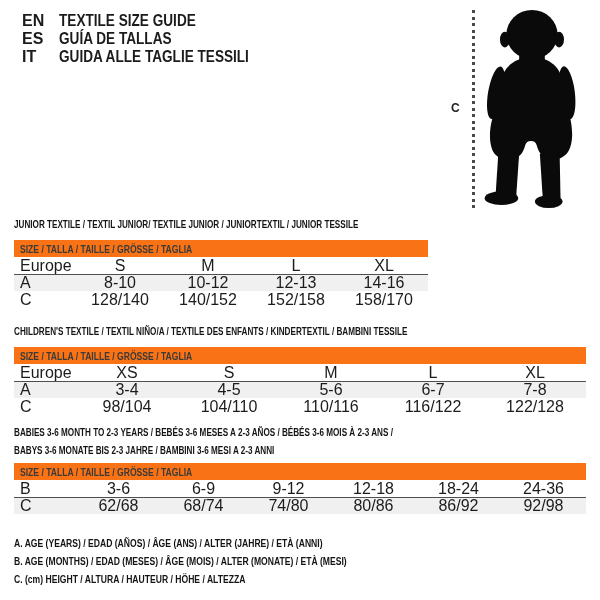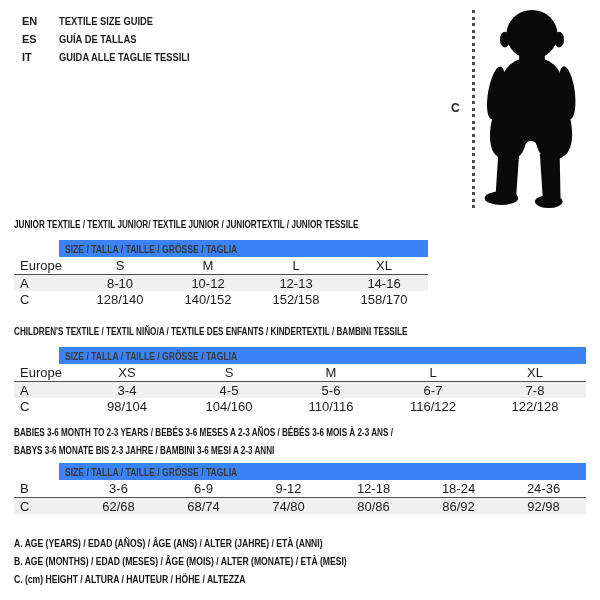--- a/index.html
+++ b/index.html
@@ -2,39 +2,39 @@
 <html><head>
 <meta charset="utf-8">
 <style>
   html,body{margin:0;padding:0;background:#fff;}
   .canvas{
     position:relative;width:600px;height:600px;background:#ffffff;
     font-family:"Liberation Sans",sans-serif;color:#1b1b1b;overflow:hidden;
   }
   
   .langs{position:absolute;left:22px;top:12px;}
-  .lang-row{display:flex;height:18px;align-items:center;font-weight:700;font-size:11px;}
+  .lang-row{display:flex;height:18px;align-items:center;font-weight:700;font-size:16px;}
   .lang-code{width:37px;flex:0 0 37px;}
   .lang-label{display:inline-block;transform:scaleX(.85);transform-origin:0 50%;white-space:nowrap;}
   
   .dash-line{position:absolute;left:472px;top:10px;width:2.5px;height:202px;
     background:repeating-linear-gradient(to bottom,#4a4a4a 0 3px,transparent 3px 6.5px);}
   .c-label{position:absolute;left:451px;top:101px;font-size:12px;font-weight:700;color:#222;}
   .baby{position:absolute;left:483px;top:8px;width:95px;height:202px;}
   .baby *{fill:#0a0a0a;}
   
   .sec-title{position:absolute;left:14px;font-size:11px;font-weight:700;line-height:18px;
     white-space:nowrap;transform:scaleX(.74);transform-origin:0 0;color:#141414;}
   
   .table{position:absolute;left:14px;}
-  .t-header{height:17px;background:#3b82f6;display:flex;align-items:center;
-    padding-left:6px;box-sizing:border-box;margin-left:45px;}
+  .t-header{height:17px;background:#f97316;display:flex;align-items:center;
+    padding-left:6px;box-sizing:border-box;}
   .t-header .hdr-txt{display:inline-block;font-size:11px;font-weight:700;color:#3a3a3a;
     white-space:nowrap;transform:scaleX(.78);transform-origin:0 50%;}
-  .t-row{display:flex;align-items:center;height:17px;font-size:13px;color:#1c1c1c;}
+  .t-row{display:flex;align-items:center;height:17px;font-size:16px;color:#1c1c1c;}
   .t-row.shaded{background:#f0f0f0;border-top:1px solid #4f4f4f;box-sizing:border-box;}
   .t-label{flex:0 0 62px;padding-left:6px;box-sizing:border-box;}
   .t-cell{flex:1;text-align:center;}
   
   .footnote{position:absolute;left:14px;font-size:11px;font-weight:700;color:#141414;
     white-space:nowrap;transform:scaleX(.78);transform-origin:0 50%;}
 </style>
 </head>
 <body>
 
@@ -117,21 +117,21 @@
       <span class="t-label">A</span>
       <span class="t-cell">3-4</span>
       <span class="t-cell">4-5</span>
       <span class="t-cell">5-6</span>
       <span class="t-cell">6-7</span>
       <span class="t-cell">7-8</span>
     </div>
     <div class="t-row">
       <span class="t-label">C</span>
       <span class="t-cell">98/104</span>
-      <span class="t-cell">104/160</span>
+      <span class="t-cell">104/110</span>
       <span class="t-cell">110/116</span>
       <span class="t-cell">116/122</span>
       <span class="t-cell">122/128</span>
     </div>
   </div>
 
   <div class="sec-title" style="top:423px;">
     <div>BABIES 3-6 MONTH TO 2-3 YEARS / BEBÉS 3-6 MESES A 2-3 AÑOS / BÉBÉS 3-6 MOIS À 2-3 ANS /</div>
     <div>BABYS 3-6 MONATE BIS 2-3 JAHRE / BAMBINI 3-6 MESI A 2-3 ANNI</div>
   </div>

